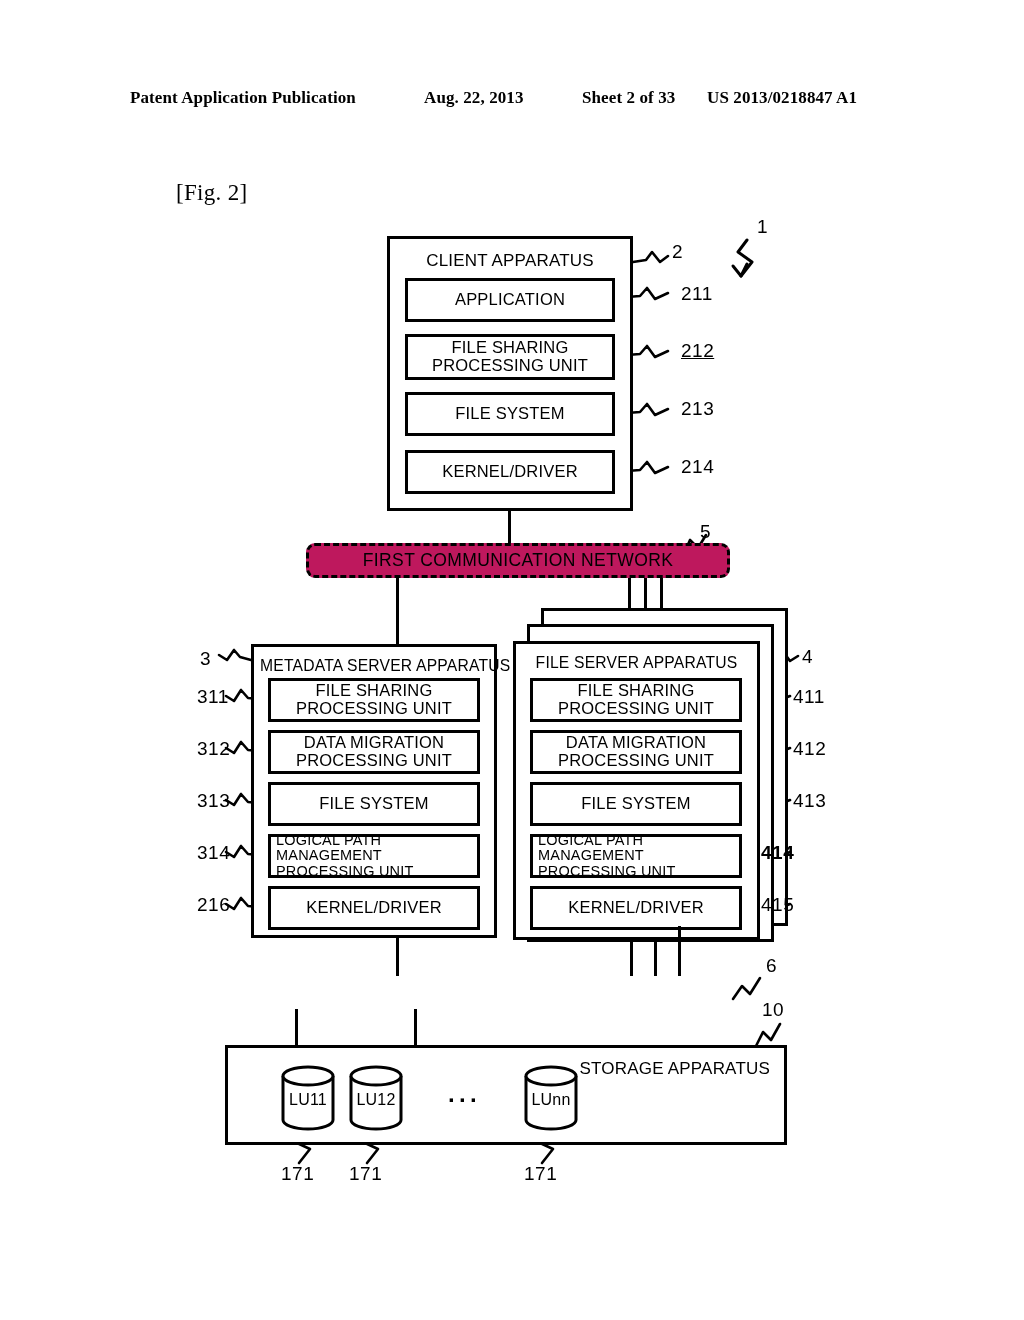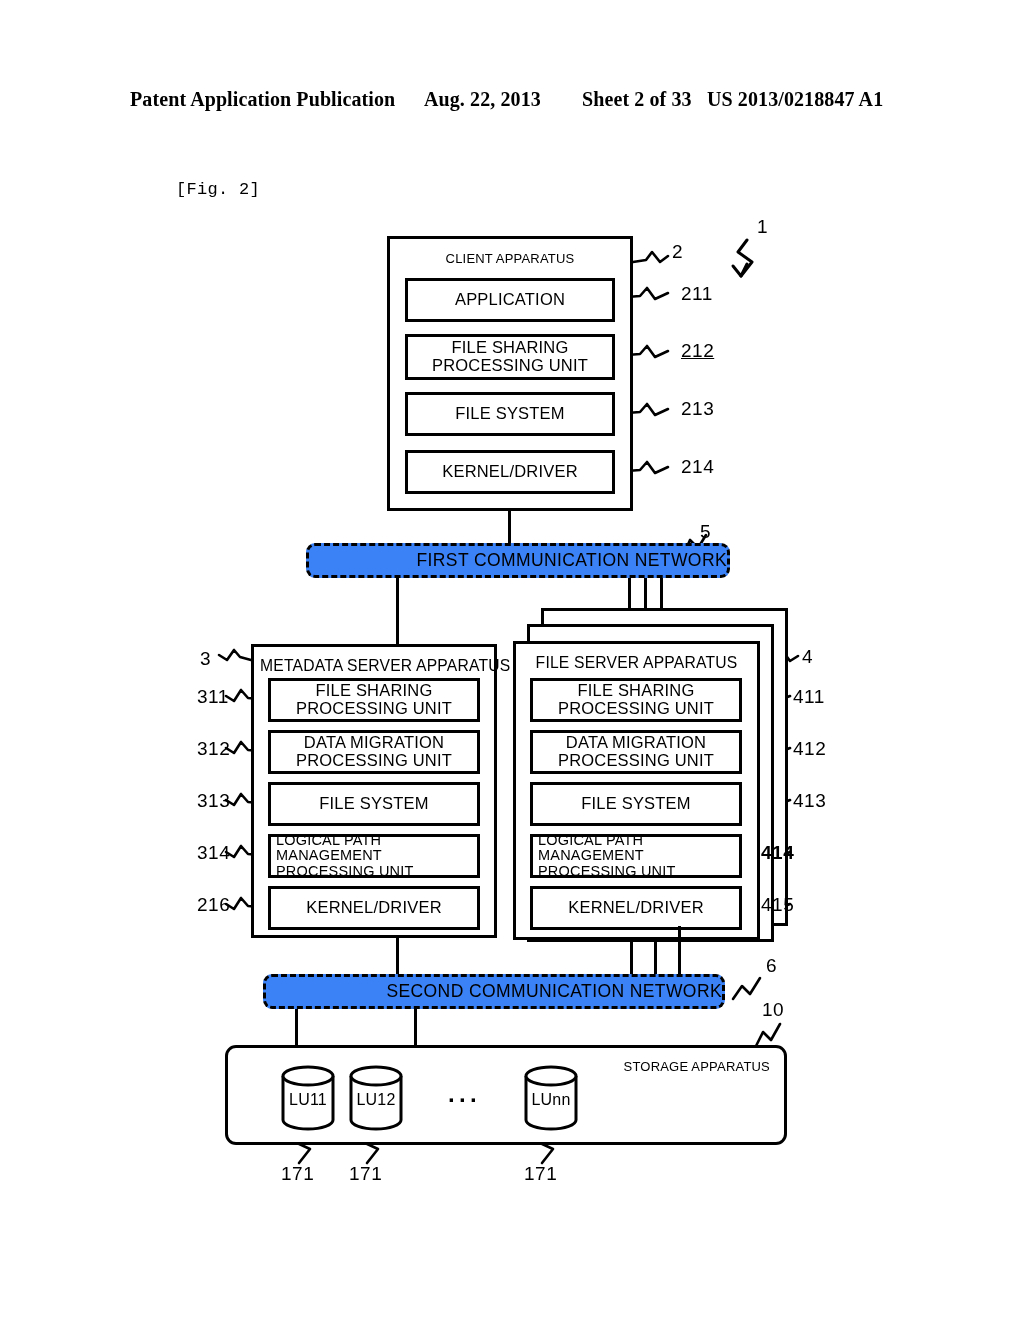--- a/index.html
+++ b/index.html
@@ -22,37 +22,37 @@
 
   
   .pub-header {
     position: absolute;
     top: 88px;
     left: 0;
     width: 916px;
     height: 26px;
     font-family: "Liberation Serif", serif;
     font-weight: bold;
-    font-size: 20px;
+    font-size: 17px;
     letter-spacing: 0.1px;
     white-space: nowrap;
   }
   .pub-header span { position: absolute; top: 0; }
   .hdr-pub    { left: 130px; }
   .hdr-date   { left: 424px; }
   .hdr-sheet  { left: 566px; margin-left: 16px; }
   .hdr-num    { left: 707px; }
 
   
   .fig-label {
     position: absolute;
     left: 176px;
     top: 180px;
-    font-size: 17px;
-    font-family: Liberation Mono, monospace;
+    font-size: 23px;
+    font-family: Liberation Serif, serif;
     letter-spacing: 0.3px;
   }
 
   
   .obox {
     position: absolute;
     border: 3px solid #000;
     box-sizing: border-box;
     background: #fff;
   }
@@ -74,21 +74,21 @@
     text-align: left;
     padding-left: 5px;
   }
   .ibox .two-line { display: block; }
 
   .box-title {
     position: absolute;
     left: 0;
     width: 100%;
     text-align: center;
-    font-size: 13px;
+    font-size: 17px;
     letter-spacing: 0.2px;
     white-space: nowrap;
   }
   .box-title.right {
     text-align: right;
     padding-right: 14px;
     box-sizing: border-box;
   }
 
   
@@ -97,24 +97,24 @@
     transform: scaleX(0.95);
     transform-origin: center;
   }
 
   
   .netbar {
     position: absolute;
     border: 3px dashed #000;
     border-radius: 9px;
     box-sizing: border-box;
-    background: #3b82f6;
+    background: #be185d;
     display: flex;
     align-items: center;
-    justify-content: flex-end;
+    justify-content: center;
     font-size: 17.5px;
     letter-spacing: 0.4px;
     white-space: nowrap;
   }
 
   
   .vline {
     position: absolute;
     width: 3px;
     background: #000;
@@ -337,30 +337,27 @@
   <div class="refnum" style="left:793px; top:686px;">411</div>
   <div class="refnum" style="left:793px; top:738px;">412</div>
   <div class="refnum" style="left:793px; top:790px;">413</div>
   <div class="refnum" style="left:761px; top:842px;font-weight:bold;">414</div>
   <div class="refnum" style="left:761px; top:894px;">415</div>
 
   <div class="vline" style="left:630px; top:940px; height:36px;"></div>
   <div class="vline" style="left:654px; top:942px; height:34px;"></div>
   <div class="vline" style="left:678px; top:926px; height:50px;"></div>
 
-  <div class="netbar" style="left:263px; top:974px; width:462px; height:35px;">
-    <span>SECOND COMMUNICATION NETWORK</span>
-  </div>
   <div class="refnum" style="left:766px; top:955px;">6</div>
   <div class="refnum" style="left:762px; top:999px;">10</div>
 
   <div class="vline" style="left:295px; top:1009px; height:36px;"></div>
   <div class="vline" style="left:414px; top:1009px; height:36px;"></div>
 
-  <div class="obox" style="left:225px; top:1045px; width:562px; height:100px;border-radius:11px;">
+  <div class="obox" style="left:225px; top:1045px; width:562px; height:100px;">
     <div class="box-title right" style="top:11px;">STORAGE APPARATUS</div>
   </div>
 
   <div class="cyl" style="left:280px; top:1065px;">
     <svg width="56" height="66" viewBox="0 0 56 66">
       <path d="M3 11 L3 55 A25 9 0 0 0 53 55 L53 11" fill="#fff" stroke="#000" stroke-width="3"></path>
       <ellipse cx="28" cy="11" rx="25" ry="9" fill="#fff" stroke="#000" stroke-width="3"></ellipse>
     </svg>
     <div class="cyl-label">LU11</div>
   </div>

